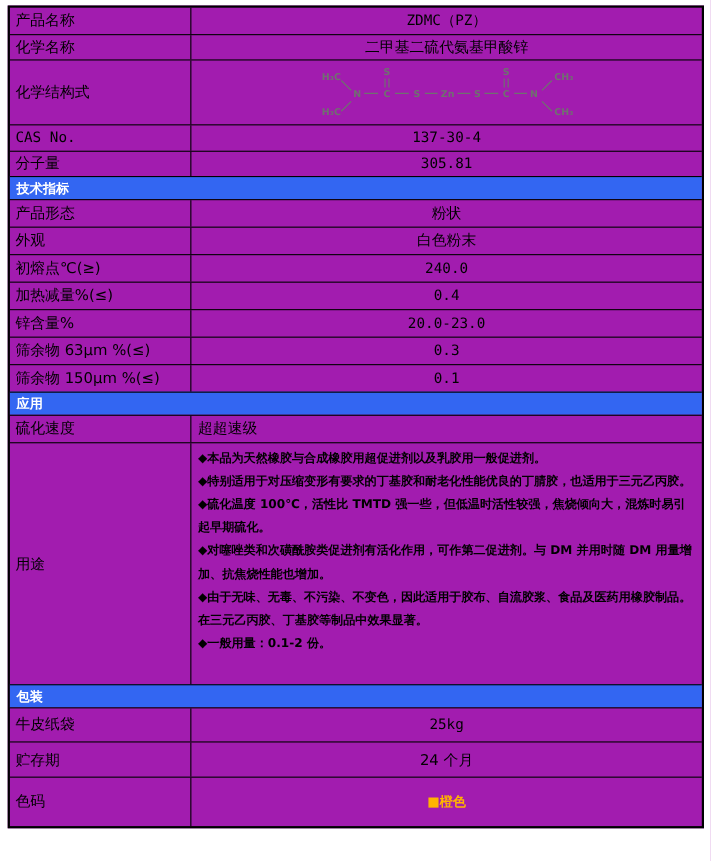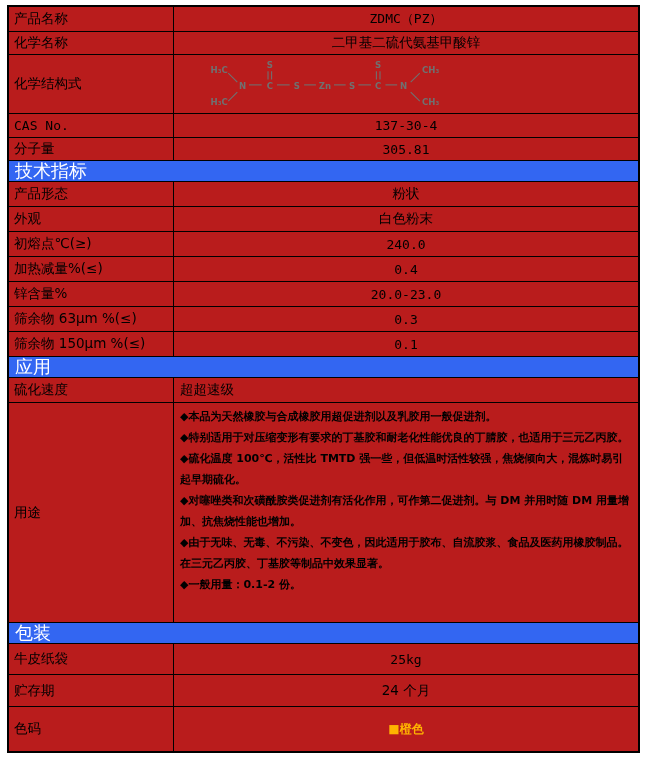--- a/index.html
+++ b/index.html
@@ -6,52 +6,52 @@
   html, body { background: #ffffff; }
   body {
     width: 646px; height: 783px;
     font-family: "DejaVu Sans", sans-serif;
     color: #000;
     position: relative;
   }
   .sheet {
     position: absolute; left: 7px; top: 5px; width: 633px;
     border: 2px solid var(--color-border, #000);
-    background: #b91c1c;
+    background: #a21caf;
   }
   .row { display: flex; border-top: 1px solid var(--color-border, #000); }
   .row.first { border-top: none; }
   .cell { display: flex; align-items: center; overflow: hidden; }
   .label {
     width: 165px; flex: 0 0 165px;
     border-right: 1px solid var(--color-border, #000);
     padding-left: 5px; font-size: 13.5px;
   }
   .value { flex: 1 1 auto; font-size: 13.5px; justify-content: center; text-align: center; }
   .value.leftal { justify-content: flex-start; text-align: right; padding-left: 6px; }
   .mono { font-family: "DejaVu Sans Mono", monospace; font-size: 13px; }
   .h24 { height: 24px; } .h23 { height: 23px; } .h59 { height: 59px; }
   .h25 { height: 25px; } .h31 { height: 31px; } .h32 { height: 32px; }
   .h45 { height: 45px; } .h220 { height: 220px; }
   .section-header {
     height: 21px; display: flex; align-items: center;
     background: var(--color-header_bg, #3366F2);
     color: var(--color-header_text, #ffffff);
-    font-weight: normal; font-size: 18px; padding-left: 6px;
+    font-weight: bold; font-size: 12px; padding-left: 6px;
     border-top: 1px solid var(--color-border, #000);
   }
   .usage-value {
     display: block; padding: 3px 8px 3px 6px; text-align: left;
   }
   .usage-value p { font-size: 11px; line-height: 21px; font-weight: bold; }
   .orange-text {
     color: var(--color-orange, #FFB400);
     font-weight: bold; font-size: 12px;
   }
-  .struct-wrap { justify-content: flex-start; }
+  .struct-wrap { justify-content: center; }
   svg text {
     font-family: "DejaVu Sans", sans-serif;
     font-size: 9.5px; font-weight: bold;
     fill: var(--color-structure, #707070);
   }
   svg line { stroke: var(--color-structure, #707070); stroke-width: 1.2; }
 </style>
 </head>
 <body>
 

